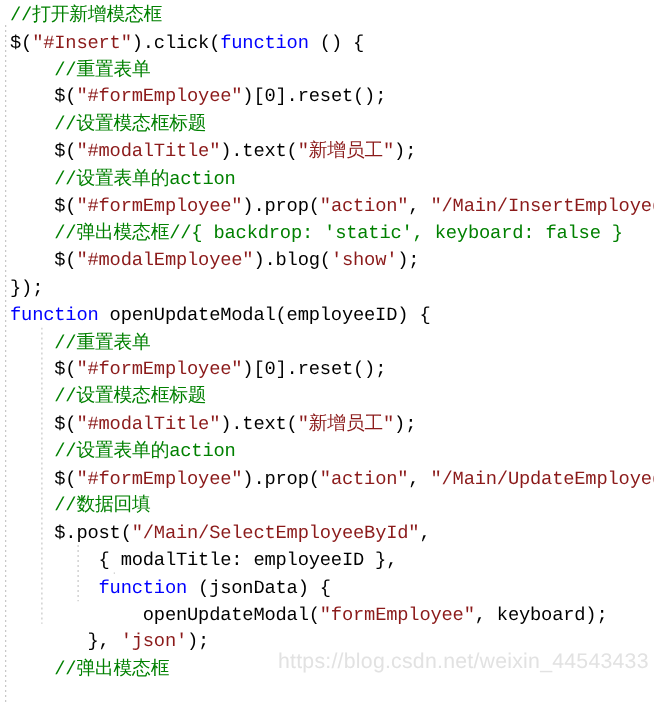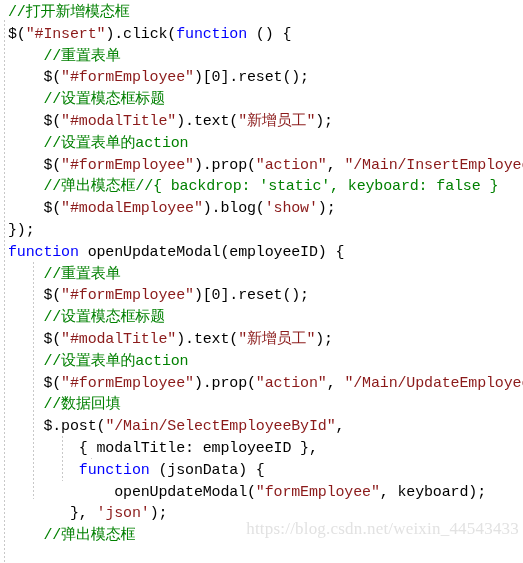--- a/index.html
+++ b/index.html
@@ -51,21 +51,21 @@
   .tok { white-space: pre; }
   .t-plain   { color: #000000; }
   .t-comment { color: #008000; }
   .t-string  { color: #8b1a1a; }
   .t-keyword { color: #0000ff; }
 
   .watermark {
     position: absolute;
     right: 4px;
     bottom: 24px;
-    font-family: Liberation Serif, serif;
+    font-family: Liberation Sans, sans-serif;
     font-size: 17px;
     color: #e2e2e2;
     white-space: pre;
     letter-spacing: 0.2px;
     pointer-events: none;
     user-select: none;
   }
 </style>
 </head>
 <body>

